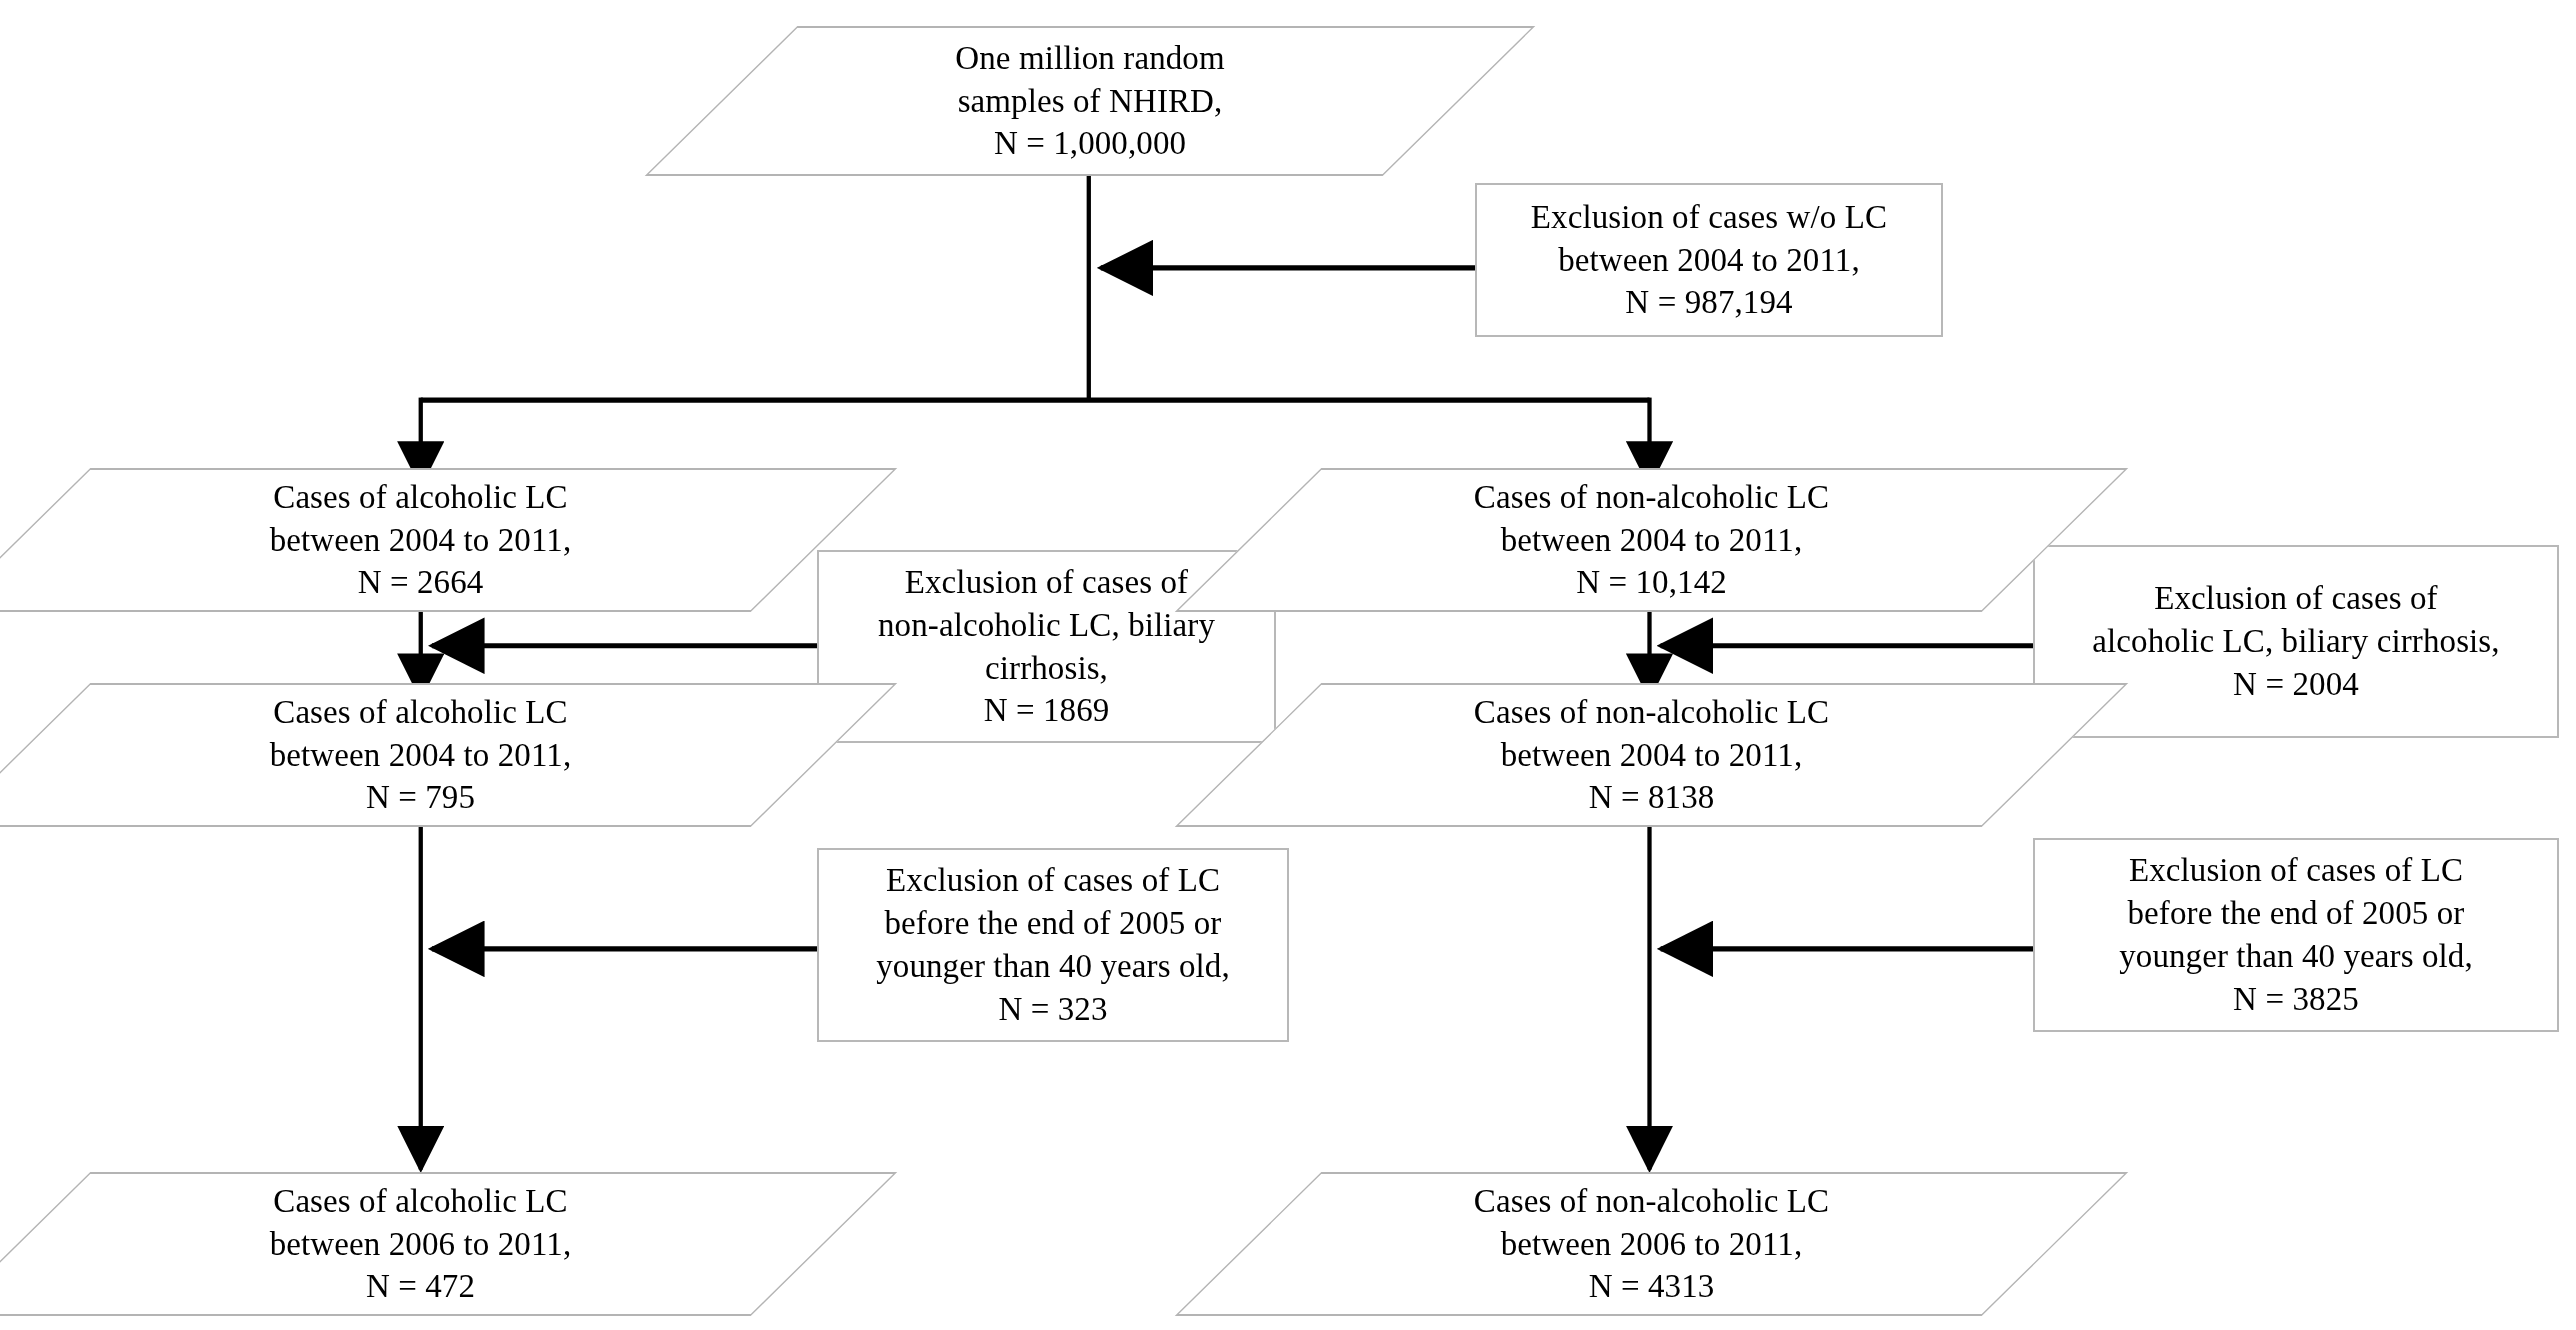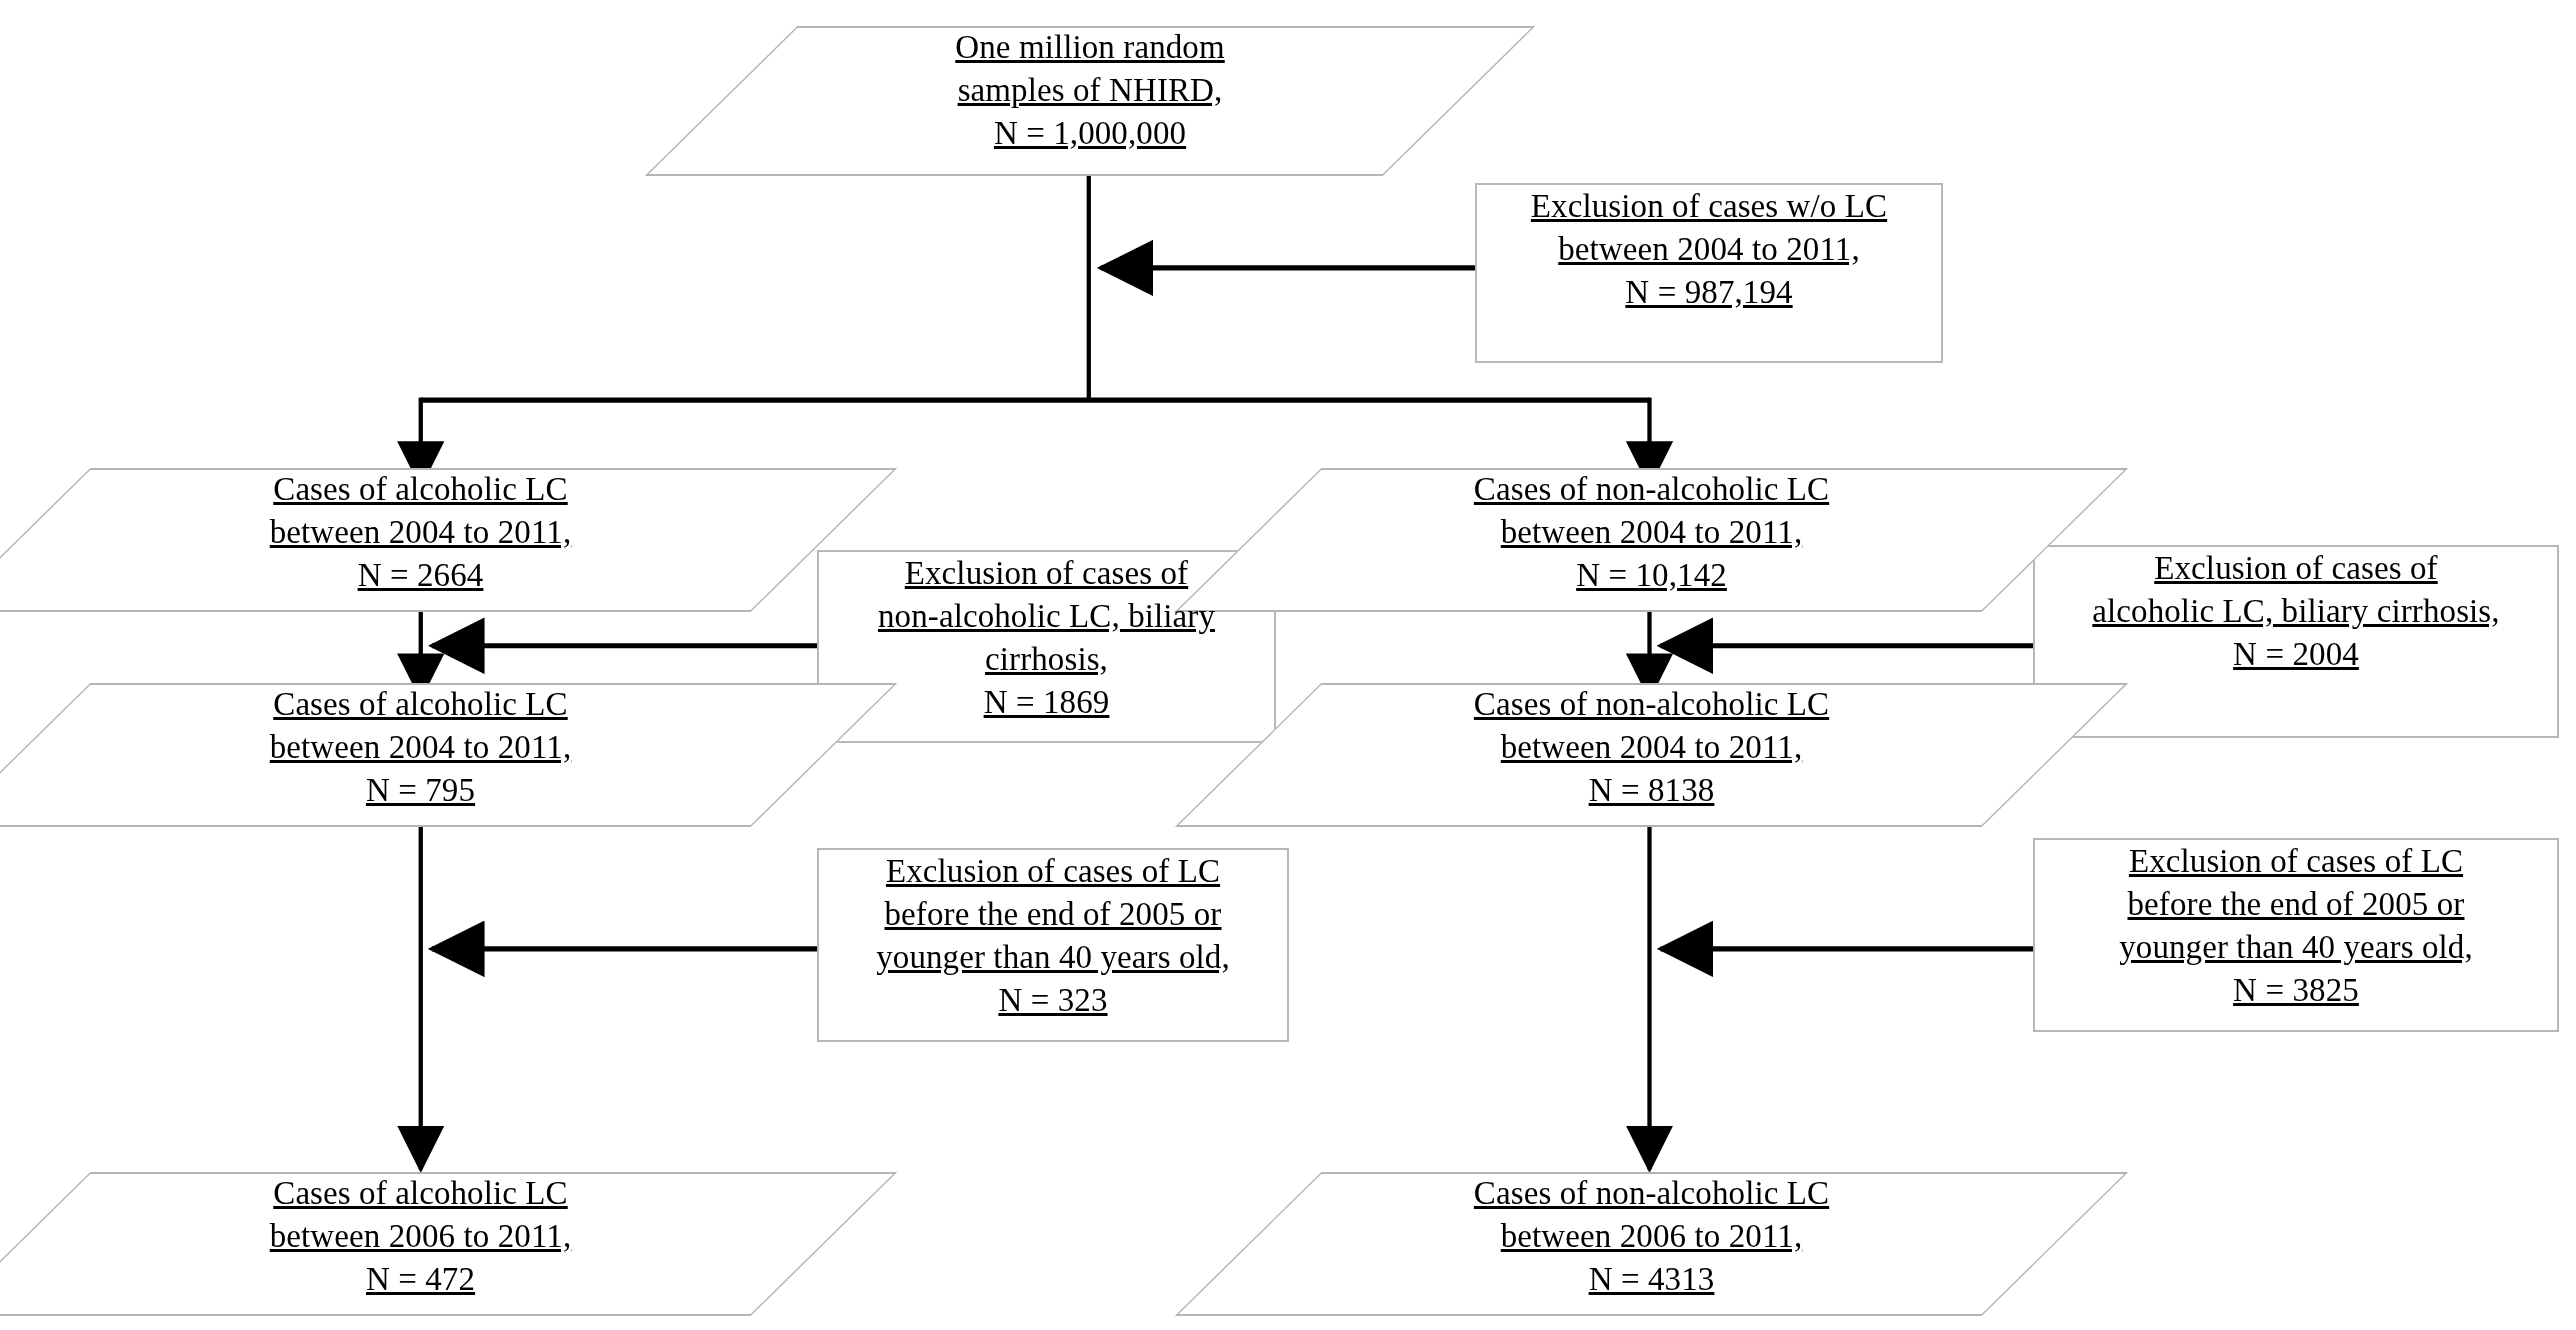--- a/index.html
+++ b/index.html
@@ -20,23 +20,22 @@
     left: 0;
     top: 0;
     width: 2576px;
     height: 1331px;
     pointer-events: none;
   }
   .node {
     position: absolute;
     box-sizing: border-box;
     display: flex;
-    align-items: flex-start;
+    align-items: center;
     justify-content: center;
-    text-decoration: underline;
   }
   .node .label {
     position: relative;
     z-index: 2;
     text-align: center;
     color: #000000;
     font-size: 33px;
     line-height: 1.30;
     white-space: pre-line;
     letter-spacing: 0.1px;
@@ -97,21 +96,21 @@
     <line x1="2400" y1="1105" x2="1934" y2="1105" stroke="#000000" stroke-width="6" marker-end="url(#arrowEnd)"></line>
   </svg>
 
   <div class="node" style="left:721px; top:26px; width:738px; height:150px;">
     <div class="para"></div>
     <div class="label">One million random
 samples of NHIRD,
 N = 1,000,000</div>
   </div>
 
-  <div class="node rect" style="left:1475px; top:183px; width:468px; height:180px;">
+  <div class="node rect" style="left:1475px; top:183px; width:468px; height:154px;">
     <div class="label">Exclusion of cases w/o LC
 between 2004 to 2011,
 N = 987,194</div>
   </div>
 
   <div class="node" style="left:17px; top:468px; width:807px; height:144px;">
     <div class="para"></div>
     <div class="label">Cases of alcoholic LC
 between 2004 to 2011,
 N = 2664</div>

